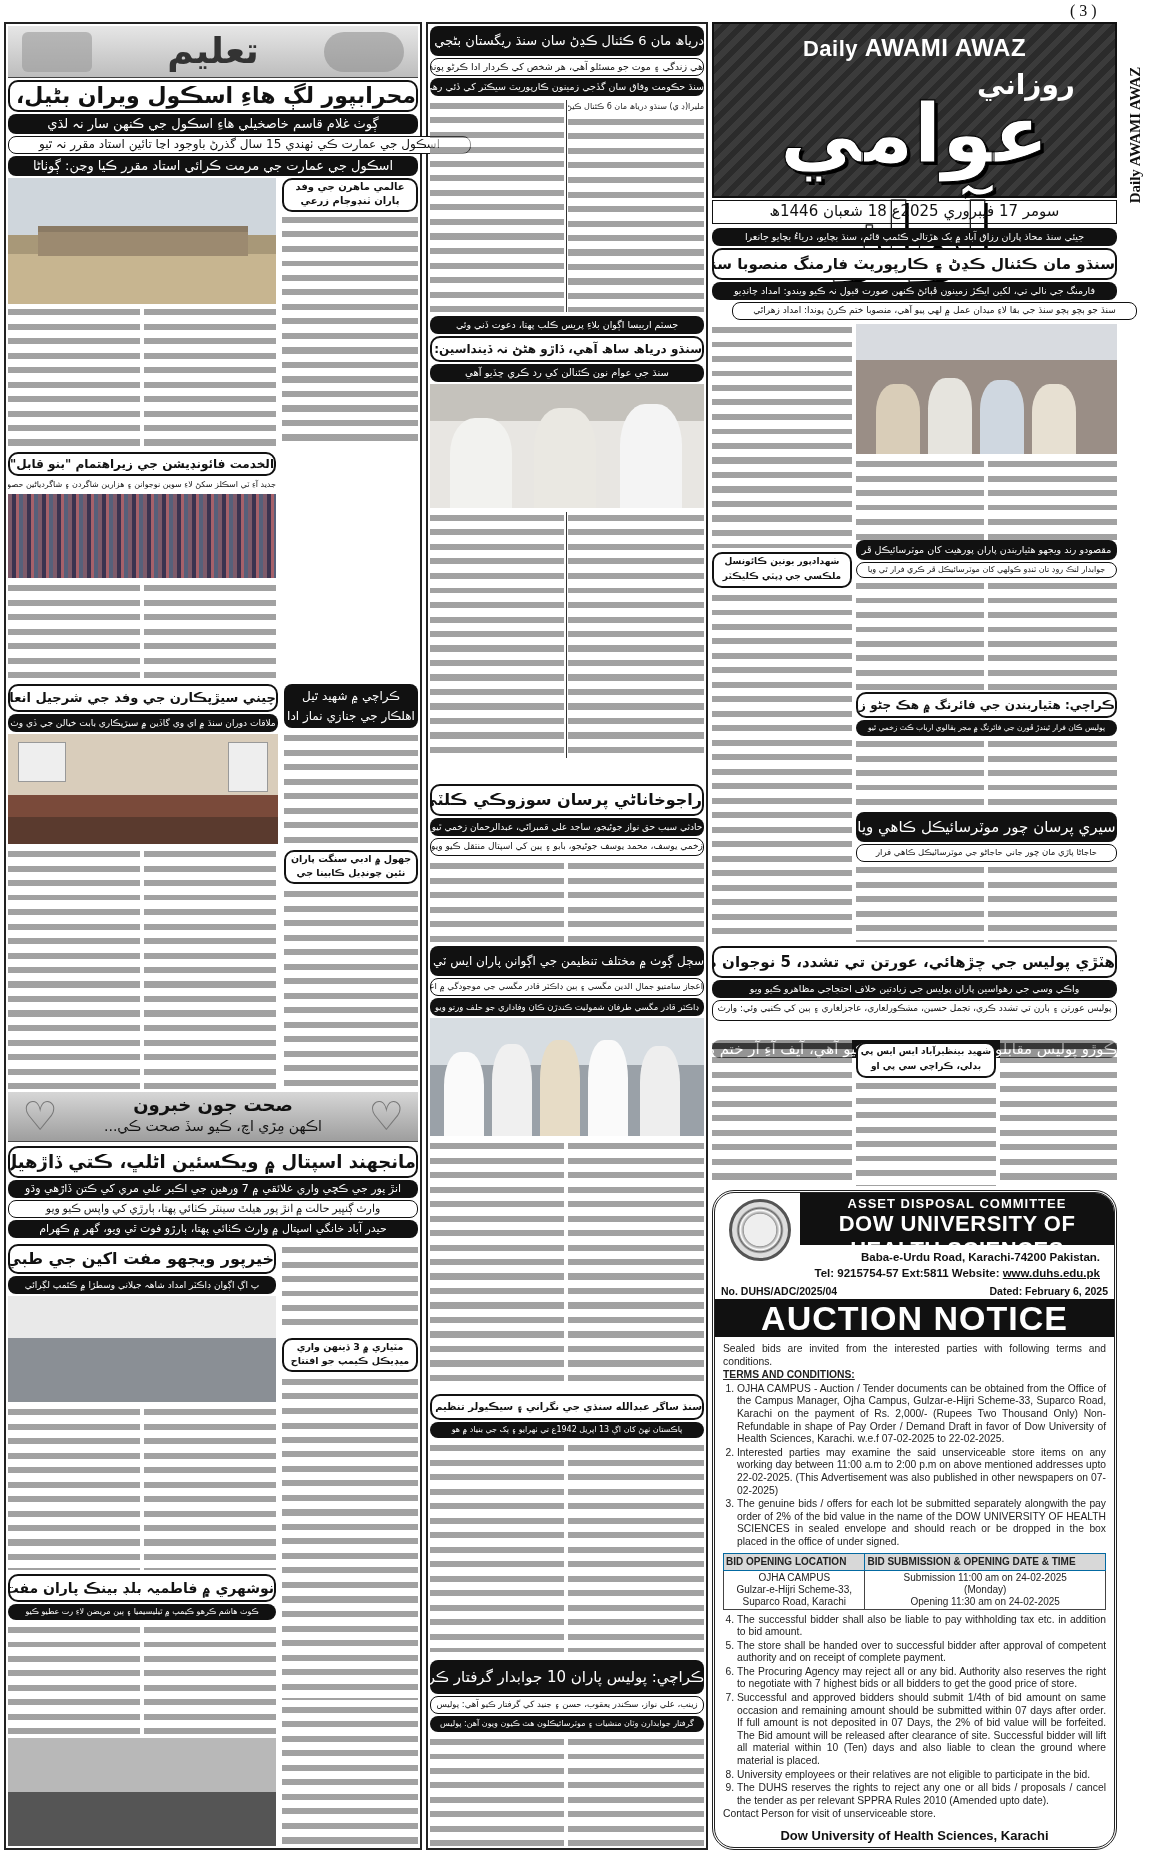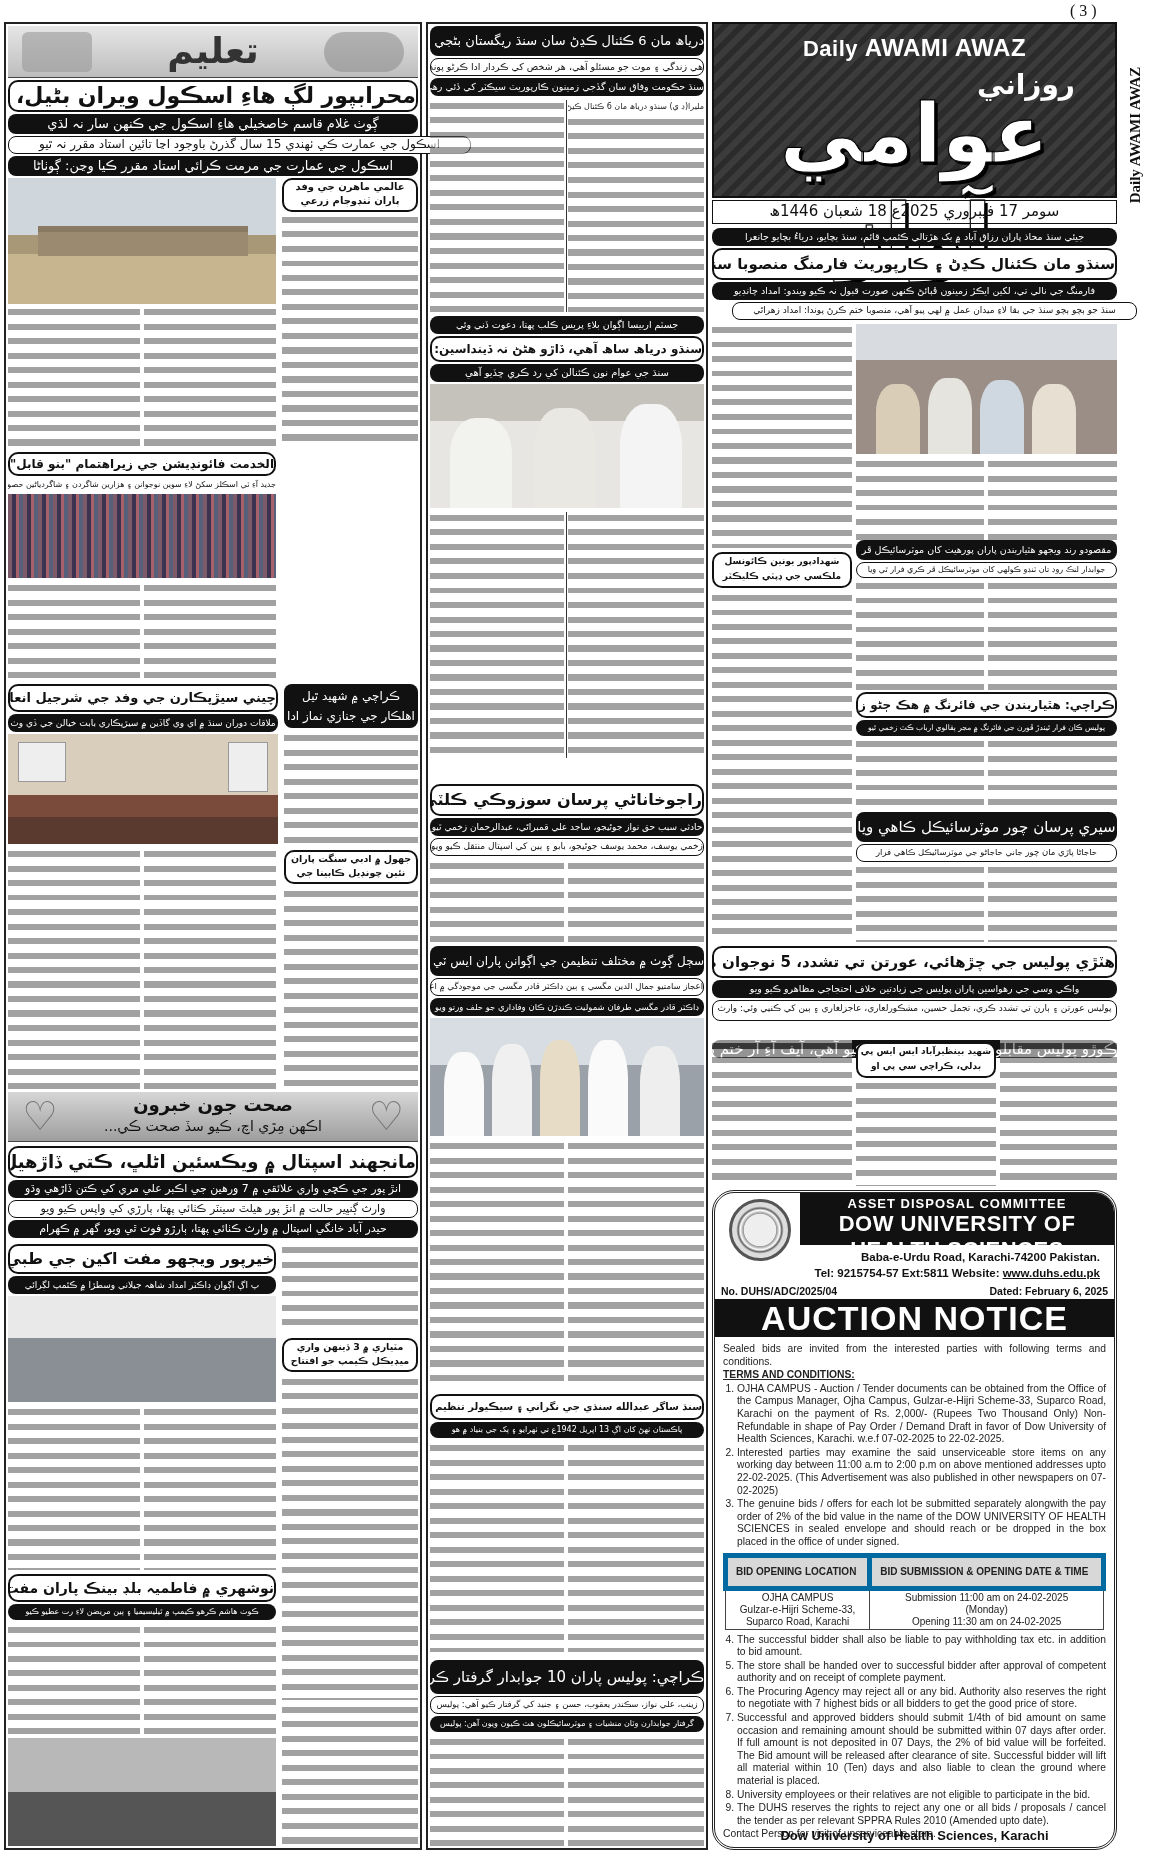--- a/index.html
+++ b/index.html
@@ -50,21 +50,21 @@
   .ad-ref { position: absolute; left: 6px; right: 6px; top: 92px; font-family: "Liberation Sans", sans-serif; font-weight: bold; font-size: 10.5px; }
   .ad-ref span:last-child { float: right; }
   .ad-title { position: absolute; left: 0; right: 0; top: 106px; height: 38px; background: #111; color: #fff; text-align: center;
     font-family: "Liberation Sans", sans-serif; font-weight: bold; font-size: 34px; line-height: 38px; letter-spacing: 1px; }
   .ad-body { position: absolute; left: 8px; right: 8px; top: 150px; font-family: "Liberation Sans", sans-serif; font-size: 10.3px; line-height: 12.6px; color: #222; text-align: justify; }
   .ad-body p { margin-bottom: 1px; }
   .ad-body .tc { font-weight: bold; text-decoration: underline; }
   .ad-body ol { padding-left: 14px; }
   .ad-body li { margin-bottom: 1px; }
   .ad-table { width: 100%; border-collapse: collapse; margin: 4px 0; font-size: 10px; }
-  .ad-table th { background: #d8d8d8; border: 5px solid #0369a1; padding: 8px; font-weight: bold; line-height: 12px; margin-left: 28px; }
+  .ad-table th { background: #d8d8d8; border: 1px solid #0369a1; padding: 2px; font-weight: bold; line-height: 12px; margin-left: 28px; }
   .ad-table td { border: 1px solid #444; text-align: center; padding: 1px; line-height: 12px; }
   .ad-foot { position: absolute; left: 0; right: 0; bottom: 26px; height: 36px; background: #111; color: #fff; text-align: center;
     font-family: "Liberation Sans", sans-serif; font-weight: bold; font-size: 12.5px; line-height: 17px; }
   .ad-foot2 { position: absolute; left: 0; right: 0; bottom: 4px; text-align: center; font-family: "Liberation Sans", sans-serif; font-weight: bold; font-size: 13px; }
   .section-banner { background: linear-gradient(#e6e6e6,#bdbdbd); border-bottom: 1px solid #444; text-align: center; position: absolute; overflow: hidden; }
 </style>
 </head>
 <body>
 
 <div class="abs page-no">( 3 )</div>
@@ -117,21 +117,21 @@
 
 <div class="section-banner" style="left:8px;top:1092px;width:410px;height:50px;background:linear-gradient(#d6d6d6,#9e9e9e);">
   <div style="position:absolute;left:14px;top:4px;font-size:40px;color:#777;line-height:40px;">♡</div>
   <div style="position:absolute;right:14px;top:4px;font-size:40px;color:#777;line-height:40px;">♡</div>
   <div style="font-size:18px;font-weight:bold;color:#111;line-height:22px;padding-top:2px;direction:rtl;">صحت جون خبرون</div>
   <div style="font-size:14px;color:#111;line-height:20px;direction:rtl;">اڪهن مِڙي اچ، ڪيو سڏ صحت ڪي...</div>
 </div>
 
 <div class="abs hd-white" style="left:8px;top:1146px;width:410px;height:32px;font-size:18px;line-height:28px;">مانجهند اسپتال ۾ ويڪسئين اڻلڀ، ڪتي ڏاڙهيل نينگر خانگي اسپتال ۾ فوت</div>
 <div class="abs hd-black" style="left:8px;top:1180px;width:410px;height:18px;font-size:11px;line-height:18px;">انڙ پور جي ڪڇي واري علائقي ۾ 7 ورهين جي اڪبر علي مري کي ڪتن ڏاڙهي وڌو</div>
-<div class="abs sub-white" style="left:8px;top:1200px;width:410px;height:18px;font-size:11px;line-height:15px;">وارث ڳنڀير حالت ۾ انڙ پور هيلٿ سينٽر ڪٺائي پهتا، ٻارڙي کي واپس ڪيو ويو</div>
+<div class="abs sub-white" style="left:8px;top:1200px;width:410px;height:18px;font-size:11px;line-height:15px;font-family:Liberation Serif, serif;">وارث ڳنڀير حالت ۾ انڙ پور هيلٿ سينٽر ڪٺائي پهتا، ٻارڙي کي واپس ڪيو ويو</div>
 <div class="abs hd-black" style="left:8px;top:1220px;width:410px;height:18px;font-size:11px;line-height:18px;">حيدر آباد خانگي اسپتال ۾ وارث ڪٺائي پهتا، ٻارڙو فوت ٿي ويو، گهر ۾ ڪهرام</div>
 
 <div class="abs hd-white" style="left:8px;top:1244px;width:268px;height:30px;font-size:16px;line-height:26px;">خيرپور ويجهو مفت اکين جي طبي ڪئمپ</div>
 <div class="abs hd-black" style="left:8px;top:1276px;width:268px;height:18px;font-size:9px;line-height:18px;">پ اڳ اڳوان ڊاڪٽر امداد شاهہ جيلاني وسطڙا ۾ ڪئمپ لڳرائي</div>
 <div class="photo" style="left:8px;top:1296px;width:268px;height:106px;background:linear-gradient(#e9e9e9 0 40%,#8a8f95 40%);"></div>
 <div class="abs body-text lines" style="left:282px;top:1244px;width:136px;height:90px;"></div>
 <div class="abs hd-white" style="left:282px;top:1338px;width:136px;height:34px;font-size:9.5px;line-height:14px;white-space:normal;">مٽياري ۾ 3 ڏينهن واري ميڊيڪل ڪيمپ جو افتتاح</div>
 <div class="abs body-text lines" style="left:282px;top:1376px;width:136px;height:324px;"></div>
 <div class="abs body-text lines" style="left:8px;top:1406px;width:132px;height:164px;"></div>
 <div class="abs body-text lines" style="left:144px;top:1406px;width:132px;height:164px;"></div>

